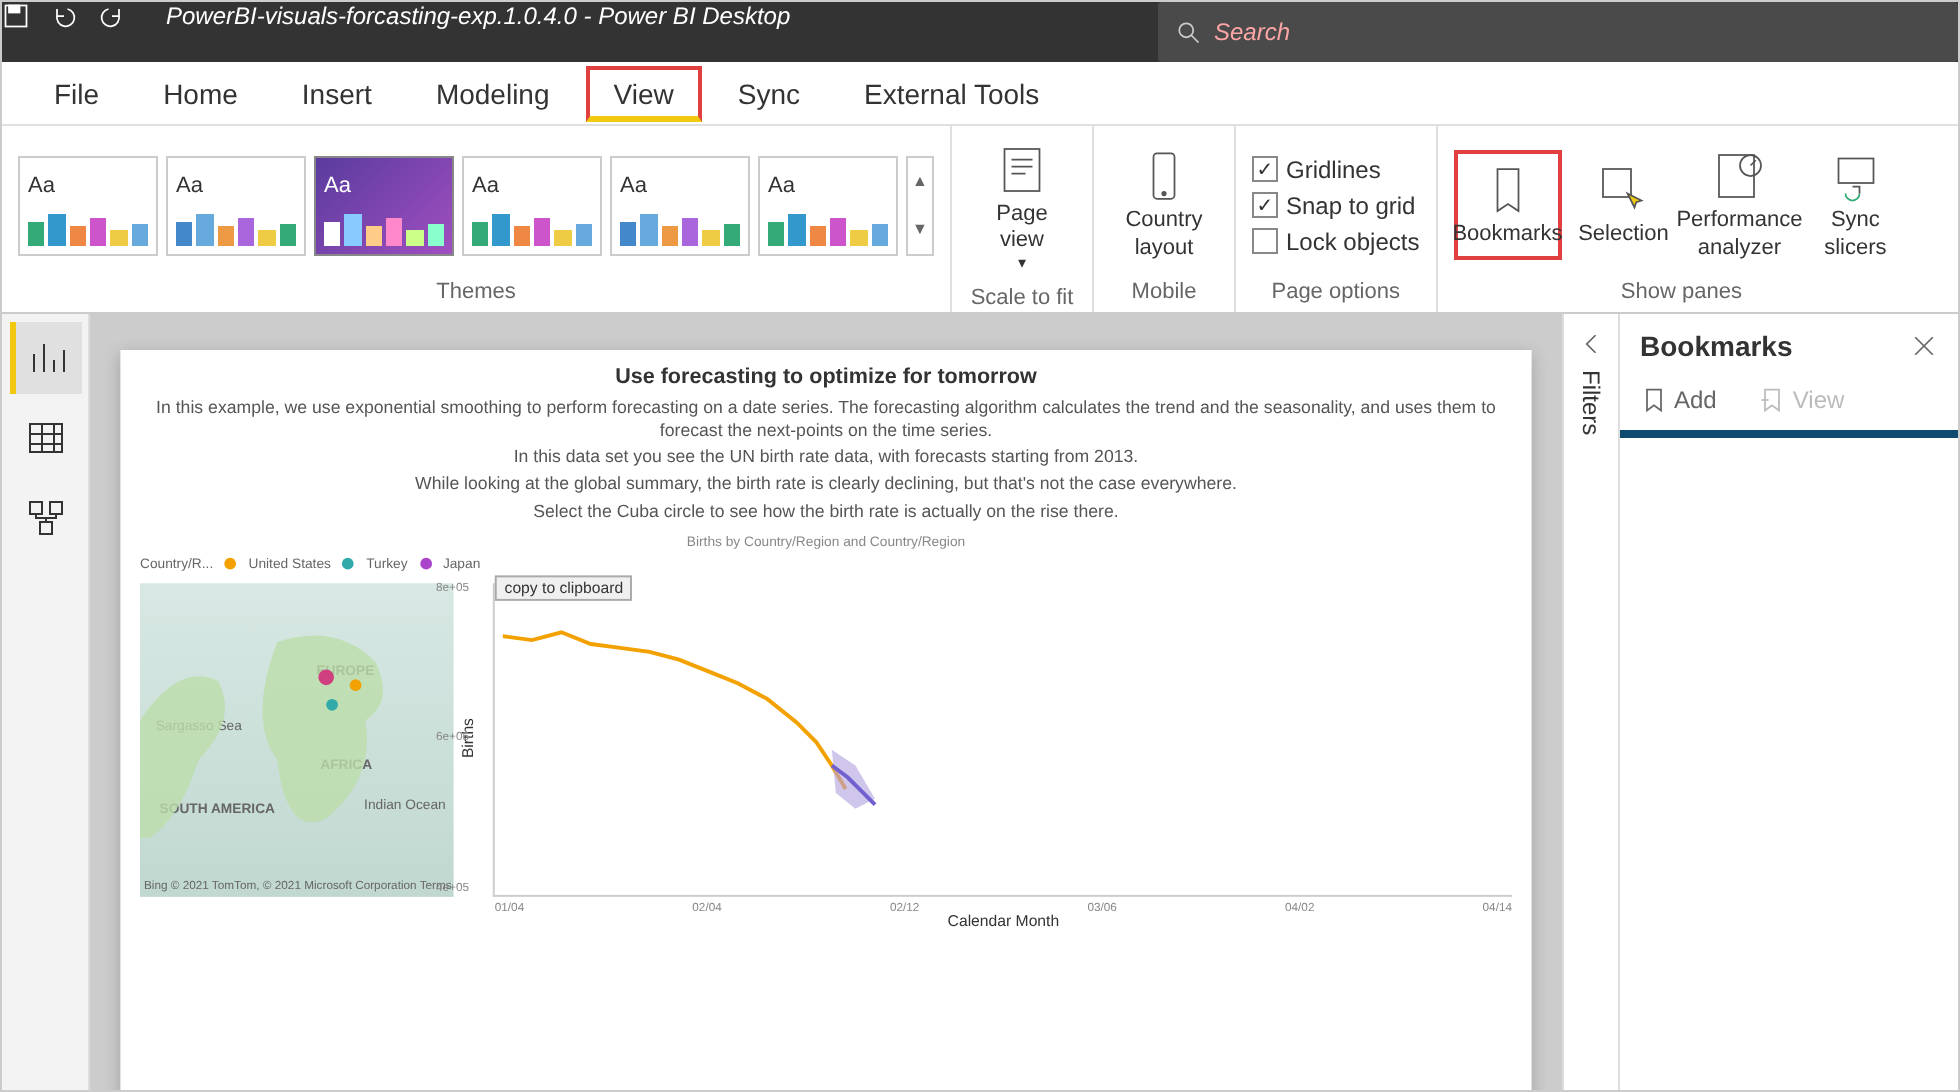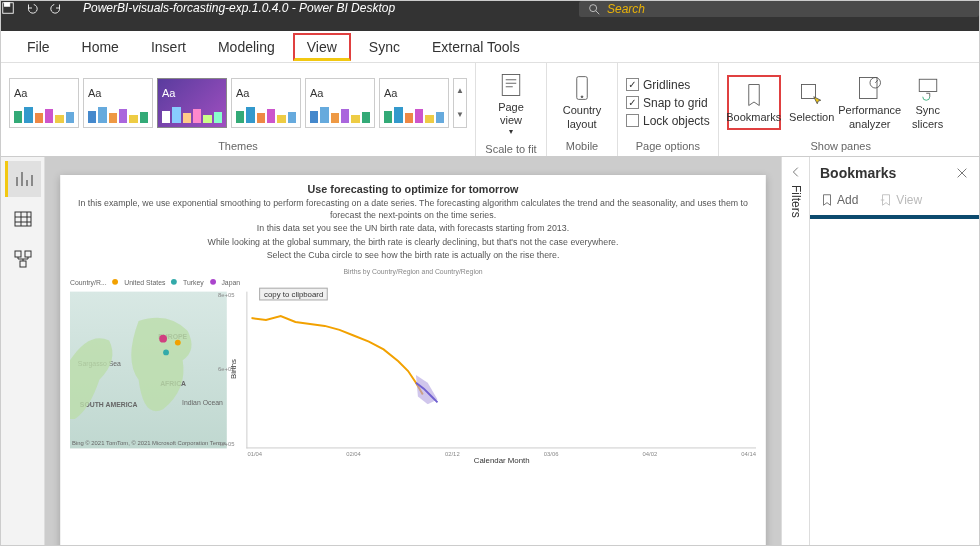--- a/index.html
+++ b/index.html
@@ -3,21 +3,21 @@
 <meta charset="utf-8">
 <style>
 * { box-sizing: border-box; margin: 0; padding: 0; font-family: "Segoe UI", Arial, sans-serif; }
 body { width: 980px; height: 546px; background: #f3f3f3; overflow: hidden; border: 1px solid #ccc; }
 
 
 .titlebar { height: 30px; background: #333; color: #fff; display: flex; align-items: flex-start; padding: 0 0; font-size: 12px; font-style: italic; }
 .titlebar .qat { display: flex; gap: 10px; align-items: center; }
 .titlebar .qat svg { width: 14px; height: 14px; }
 .titlebar .title { flex: 0 0 auto; margin-left: 20px; margin-right: 20px; }
-.titlebar .search { flex: 1; max-width: 400px; margin-left: auto; background: #4a4a4a; height: 16px; display: flex; align-items: center; padding: 0 8px; border-radius: 2px; color: #eab308; }
+.titlebar .search { flex: 1; max-width: 400px; margin-left: auto; background: #4a4a4a; height: 30px; display: flex; align-items: center; padding: 0 8px; border-radius: 2px; color: #fca5a5; }
 .titlebar .search svg { width: 14px; height: 14px; margin-right: 6px; }
 .titlebar .search span { font-size: 12px; }
 
 
 .menubar { height: 32px; background: #fff; display: flex; align-items: center; padding: 0 12px; gap: 4px; border-bottom: 1px solid #e0e0e0; }
 .menubar .tab { padding: 6px 14px; font-size: 14px; color: #333; cursor: pointer; }
 .menubar .tab.active { border: 2px solid #e04040; border-bottom: 3px solid #f2c811; padding: 4px 12px 3px; }
 
 
 .ribbon { height: 94px; background: #fff; display: flex; border-bottom: 1px solid #ccc; }
@@ -56,21 +56,21 @@
 
 
 .canvas-wrap { flex: 1; background: #ccc; display: flex; justify-content: center; align-items: flex-start; padding: 18px 8px; overflow: hidden; text-align: center; }
 .canvas { width: 720px; height: 540px; background: #fff; box-shadow: 0 2px 8px rgba(0,0,0,0.2); transform-origin: top center; transform: scale(0.98); padding: 8px 10px; font-size: 10px; color: #333; }
 .canvas h3 { font-size: 11px; font-weight: bold; margin-bottom: 4px; }
 .canvas p { font-size: 9px; line-height: 1.3; color: #555; margin-bottom: 2px; }
 .canvas .viz-row { display: flex; gap: 10px; margin-top: 6px; }
 .canvas .map { width: 160px; height: 160px; background: linear-gradient(#d8e8e4, #c0d8d0); position: relative; font-size: 7px; color: #666; }
 .canvas .map .lbl { position: absolute; font-size: 7px; font-weight: bold; }
 .canvas .chart { flex: 1; height: 160px; position: relative; border-left: 1px solid #ccc; border-bottom: 1px solid #ccc; margin-left: 10px; margin-bottom: 10px; }
-.canvas .chart-btn { position: absolute; top: -4px; left: 12px; font-size: 8px; border: 1px solid #aaa; padding: 1px 4px; background: #f0f0f0; }
+.canvas .chart-btn { position: absolute; top: -4px; left: 0; font-size: 8px; border: 1px solid #aaa; padding: 1px 4px; background: #f0f0f0; }
 .canvas .xlabel { position: absolute; bottom: -18px; left: 50%; transform: translateX(-50%); font-size: 8px; }
 .canvas .ylabel { position: absolute; left: -24px; top: 50%; transform: translateY(-50%) rotate(-90deg); font-size: 8px; }
 .canvas .line { position: absolute; top: 15px; left: 4px; right: 4px; height: 100px; }
 .canvas .ticks { position: absolute; bottom: -10px; left: 0; right: 0; display: flex; justify-content: space-between; font-size: 6px; color: #888; }
 .canvas .yticks { position: absolute; left: -30px; top: 0; bottom: 0; display: flex; flex-direction: column; justify-content: space-between; font-size: 6px; color: #888; }
 .canvas .legend-row { font-size: 7px; color: #666; display:flex; gap:6px; align-items:center; margin-bottom: 2px;}
 .canvas .legend-dot { width: 6px; height: 6px; border-radius: 50%; display:inline-block; }
 
 
 .filters { width: 28px; background: #fff; border-left: 1px solid #ddd; display: flex; flex-direction: column; align-items: center; padding-top: 8px; gap: 6px; }

